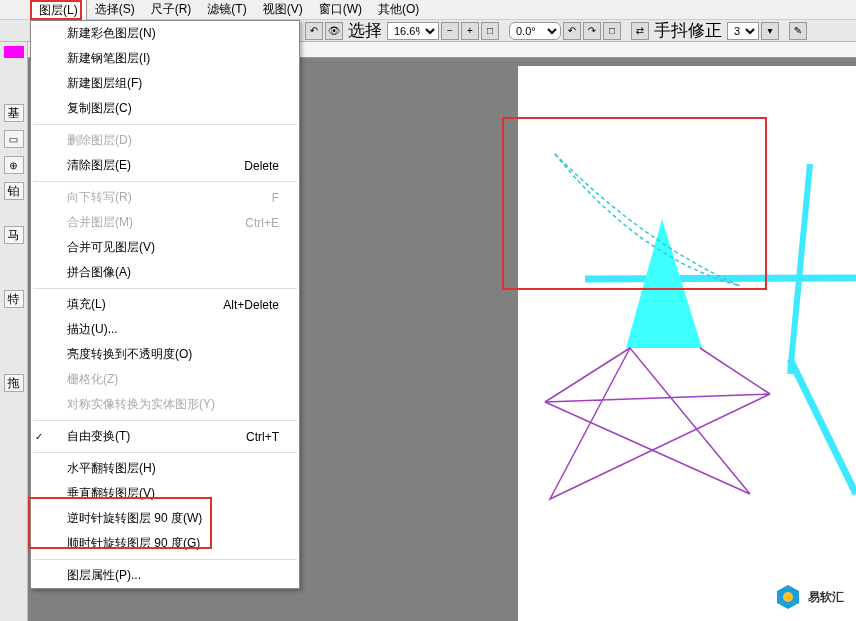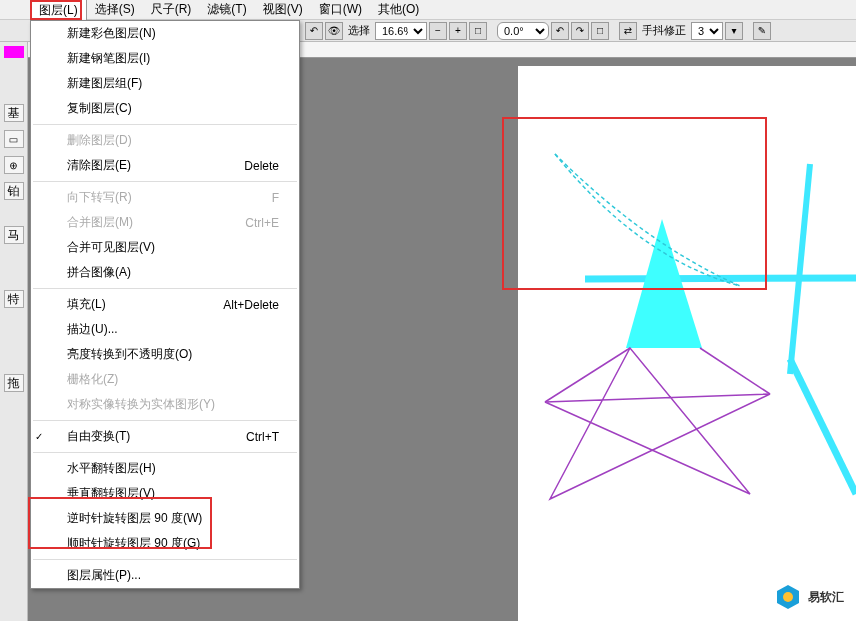--- a/index.html
+++ b/index.html
@@ -7,21 +7,21 @@
     
     .menubar { height: 20px; background: #f0f0f0; border-bottom: 1px solid #ccc; display: flex; align-items: center; padding-left: 30px; }
     .menubar-item { padding: 2px 8px; cursor: pointer; }
     .menubar-item.active { background: #ffffff; border: 1px solid #999; border-bottom: none; }
     .menubar-highlight { position: absolute; left: 30px; top: 0px; width: 52px; height: 20px; border: 2px solid #e03030; pointer-events: none; z-index: 100; }
     
     .toolbar { height: 22px; background: #e8e8e8; border-bottom: 1px solid #bbb; display: flex; align-items: center; padding-left: 305px; gap: 2px; }
     .tool-btn { width: 18px; height: 18px; background: #ddd; border: 1px solid #999; display: inline-flex; align-items: center; justify-content: center; font-size: 10px; }
     .tool-sep { width: 6px; }
     .tool-select { height: 18px; font-size: 11px; background: #fff; border: 1px solid #999; padding: 0 2px; }
-    .tool-label { font-size: 11px; padding: 0 3px; }
+    .tool-label { font-size: 17px; padding: 0 3px; }
     
     .workspace { position: absolute; top: 42px; left: 0; right: 0; bottom: 0; display: flex; }
     .left-panel { width: 28px; background: #e8e8e8; border-right: 1px solid #bbb; display: flex; flex-direction: column; align-items: center; gap: 8px; padding-top: 4px; }
     .left-swatch { width: 20px; height: 12px; }
     .left-tool { width: 20px; height: 18px; border: 1px solid #aaa; background: #f5f5f5; font-size: 10px; display: flex; align-items: center; justify-content: center; }
     
     .canvas-area { flex: 1; background: #808080; position: relative; }
     .ruler-h { position: absolute; top: 0; left: 0; right: 0; height: 16px; background: #f5f5f5; border-bottom: 1px solid #999; }
     .canvas-white { position: absolute; left: 490px; top: 24px; width: 340px; height: 560px; background: #fff; }
     

